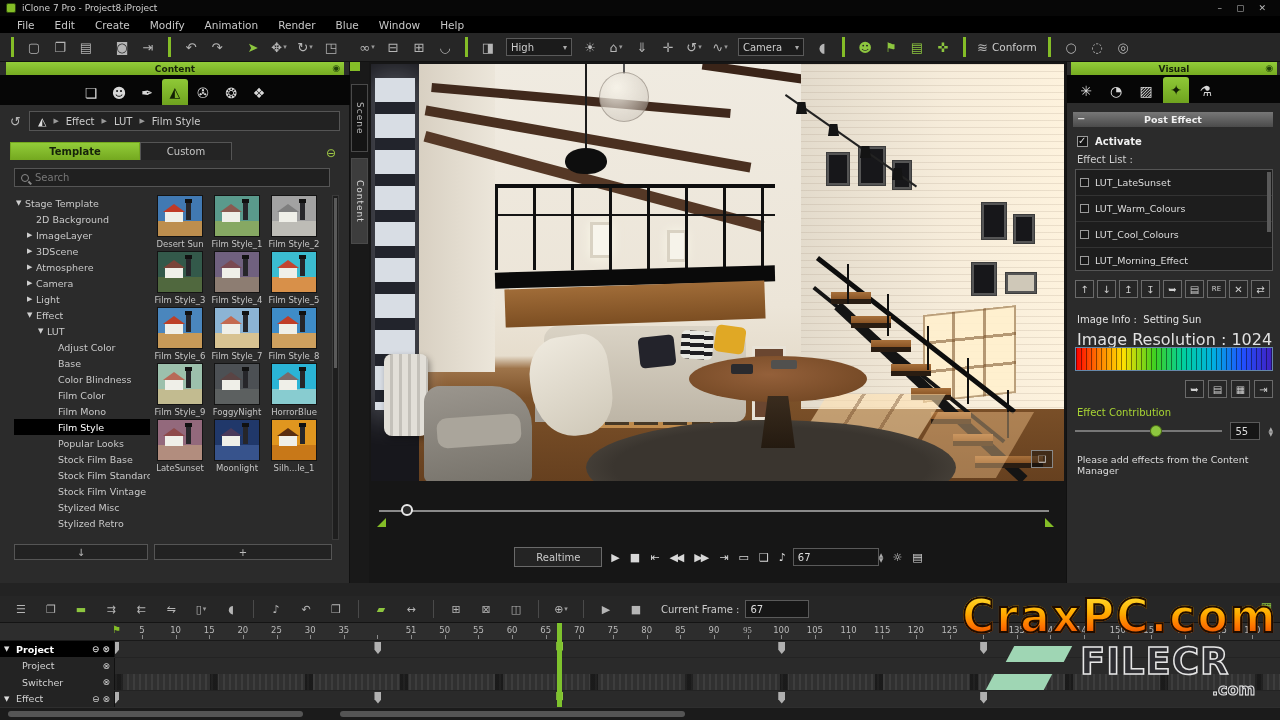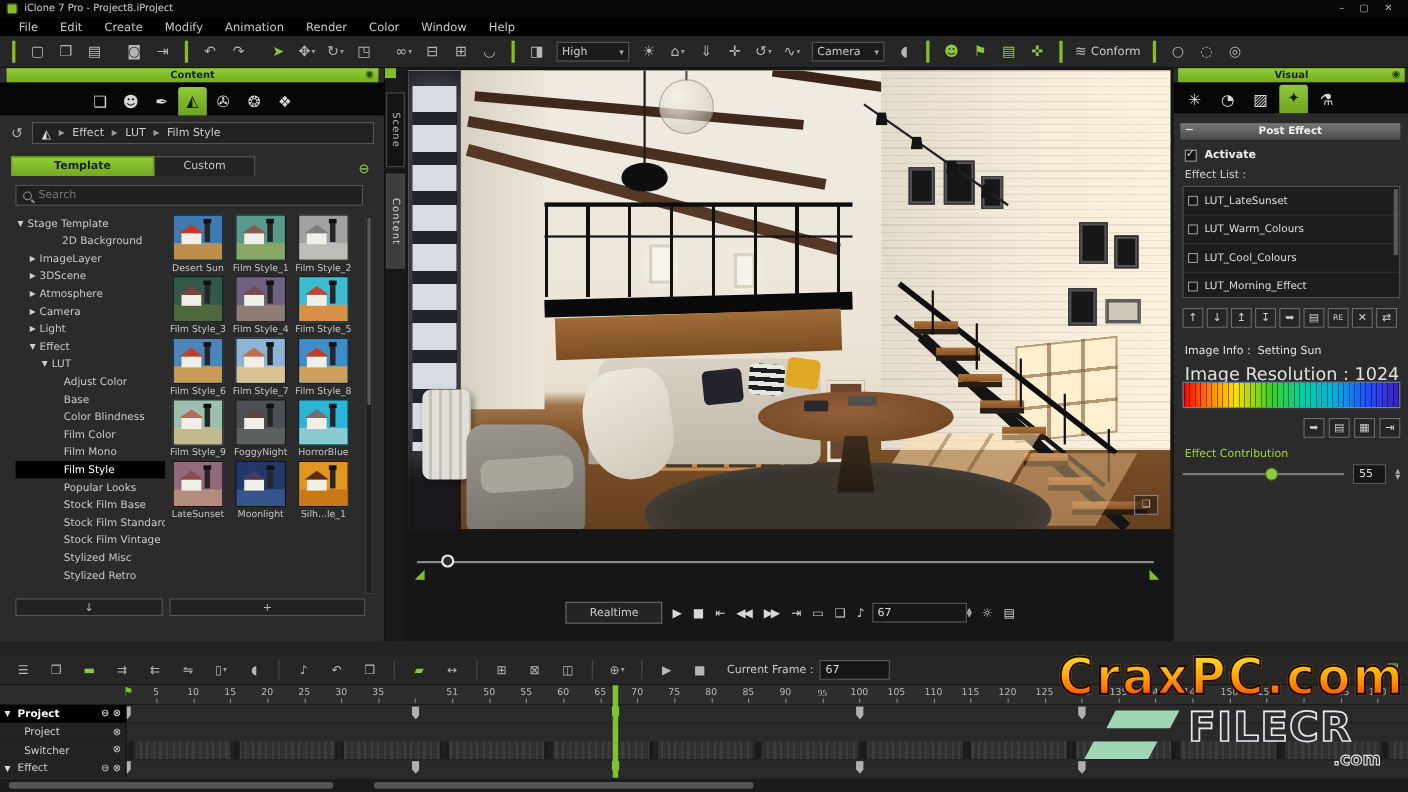--- a/index.html
+++ b/index.html
@@ -170,21 +170,21 @@
     </div>
   </div>
 
   <div id="menubar" class="abs">
       <span class="menu-item">File</span>
       <span class="menu-item">Edit</span>
       <span class="menu-item">Create</span>
       <span class="menu-item">Modify</span>
       <span class="menu-item">Animation</span>
       <span class="menu-item">Render</span>
-      <span class="menu-item">Color</span>
+      <span class="menu-item">Blue</span>
       <span class="menu-item">Window</span>
       <span class="menu-item">Help</span>
     </div>
 
   <div id="toolbar" class="abs">
       <div class="tsep"></div>
       <span class="icon-btn">▢</span>
       <span class="icon-btn">❐</span>
       <span class="icon-btn">▤</span>
       <div class="tgap"></div>
@@ -269,21 +269,21 @@
     </div>
     <div id="search-row" class="abs">
       <span id="search-icon"></span>
       <input id="search-input" placeholder="Search" style="">
     </div>
     <div id="tree-pane" class="abs">
         <div class="tree-row" style="padding-left: 2px;">
           <span class="exp">▼</span>
           <span>Stage Template</span>
         </div>
-        <div class="tree-row" style="padding-left: 13px; justify-content: center;">
+        <div class="tree-row" style="padding-left: 13px;">
           <span class="exp"></span>
           <span>2D Background</span>
         </div>
         <div class="tree-row" style="padding-left: 13px;">
           <span class="exp">▶</span>
           <span>ImageLayer</span>
         </div>
         <div class="tree-row" style="padding-left: 13px;">
           <span class="exp">▶</span>
           <span>3DScene</span>
@@ -739,20 +739,21 @@
     <div id="contrib-row" class="abs">
       <div id="contrib-track">
           <div id="contrib-knob" style="left: calc(55% - 6px);"></div>
         </div>
       <input class="box" style="width: 30px;" value="55">
       <span class="spin">
           <span>▲</span>
           <span>▼</span>
         </span>
     </div>
+    <div id="visual-hint" class="abs">Please add effects from the Content Manager</div>
   </div>
 
   <div id="timeline" class="abs">
     <div id="tl-toolbar" class="abs">
         <span class="icon-btn" style="font-size: 11px; margin: 0px 5px;">☰</span>
         <span class="icon-btn" style="font-size: 11px; margin: 0px 5px;">❐</span>
         <span class="icon-btn green" style="font-size: 11px; margin: 0px 5px;">▬</span>
         <span class="icon-btn" style="font-size: 11px; margin: 0px 5px;">⇉</span>
         <span class="icon-btn" style="font-size: 11px; margin: 0px 5px;">⇇</span>
         <span class="icon-btn" style="font-size: 11px; margin: 0px 5px;">⇋</span>

